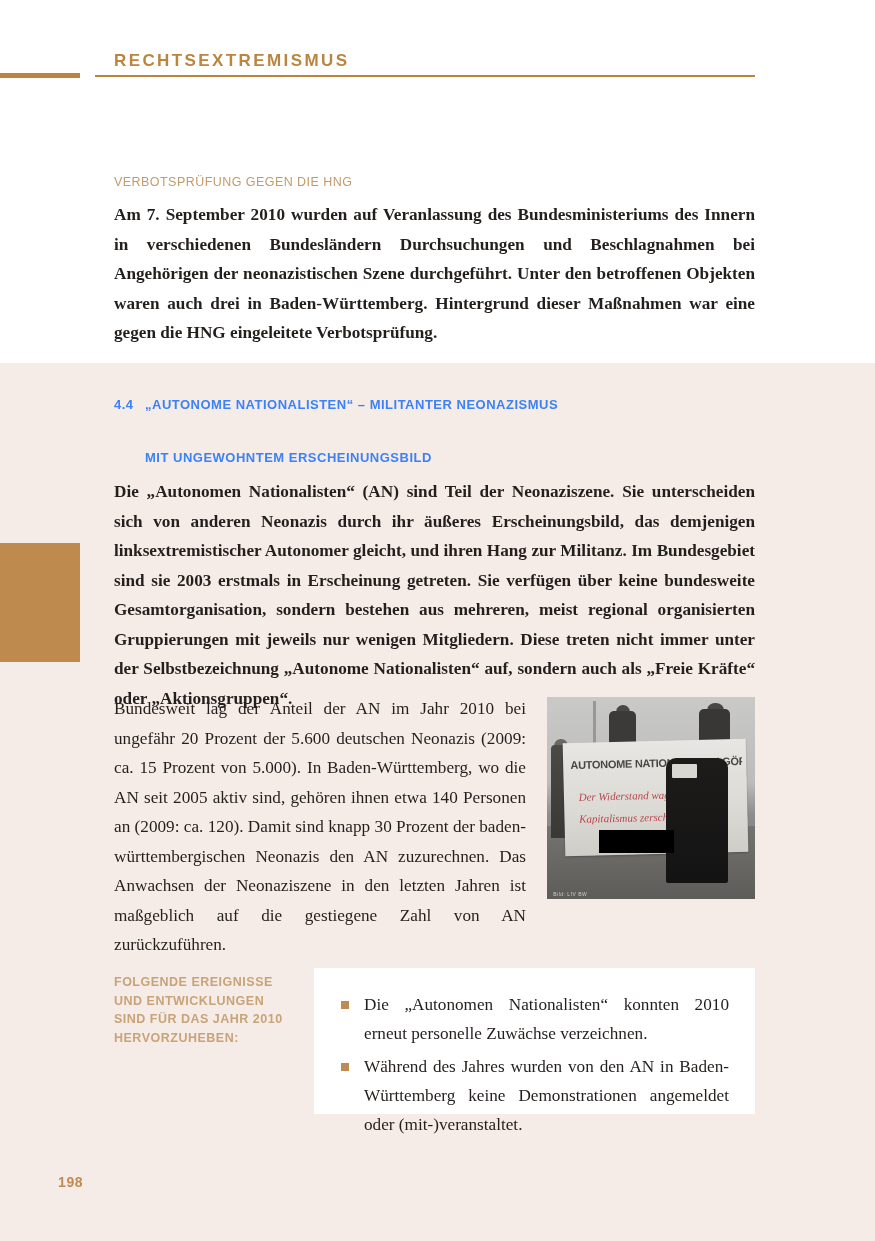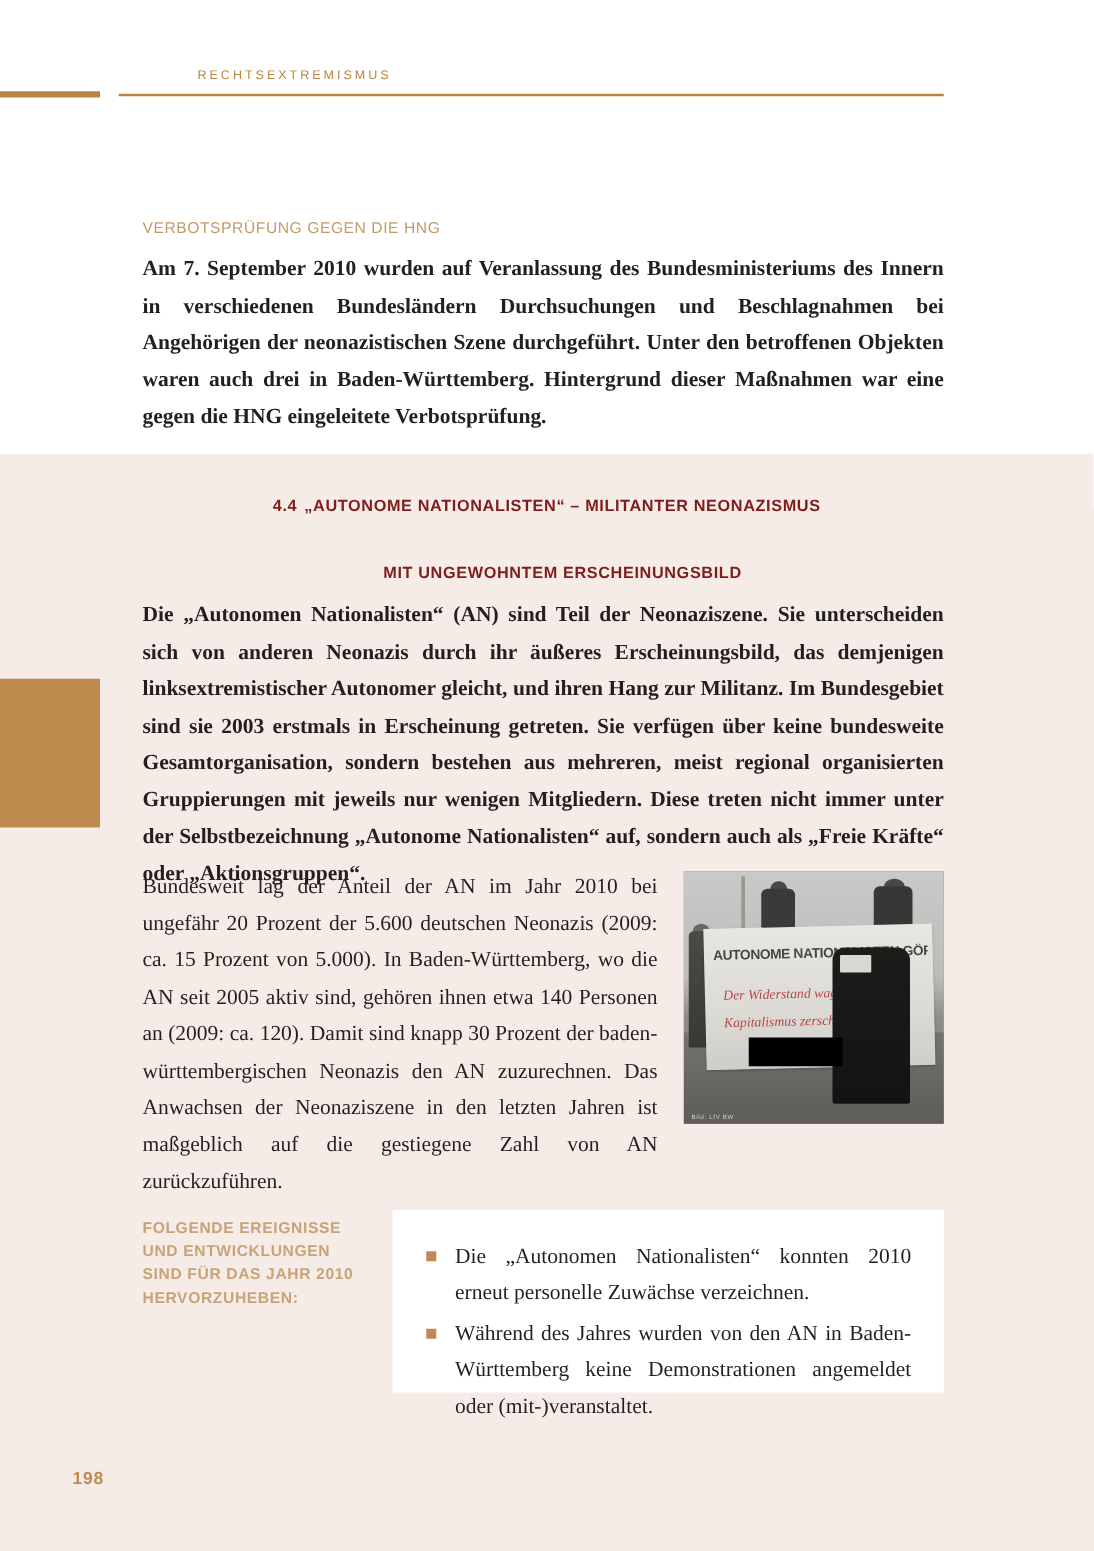--- a/index.html
+++ b/index.html
@@ -47,27 +47,26 @@
     top: 21px;
     width: 80px;
     height: 5px;
     background: #b9853f;
   }
   .head-title {
     position: absolute;
     left: 114px;
     top: 0;
     font-family: "Liberation Sans", sans-serif;
-    font-size: 10px;
-    font-weight: normal;
+    font-size: 17px;
+    font-weight: bold;
     letter-spacing: 2.4px;
     color: #b9853f;
     line-height: 18px;
     white-space: nowrap;
-    margin-left: 44px;
   }
   .head-rule {
     position: absolute;
     left: 95px;
     top: 23px;
     width: 660px;
     height: 2px;
     background: #b9853f;
   }
 
@@ -108,24 +107,23 @@
     hyphens: manual;
     font-weight: bold;
   }
 
   
   .section-head {
     font-family: "Liberation Sans", sans-serif;
     font-size: 13px;
     font-weight: bold;
     letter-spacing: 0.5px;
-    color: #7f1d1d;
+    color: #3b82f6;
     line-height: 21px;
     margin: 0 0 9px 0;
-    text-align: center;
   }
   .section-head .sec-num {
     display: inline-block;
     width: 31px;
   }
   .section-head .sec-line2 {
     display: block;
     padding-left: 31px;
     margin-top: 32px;
   }

